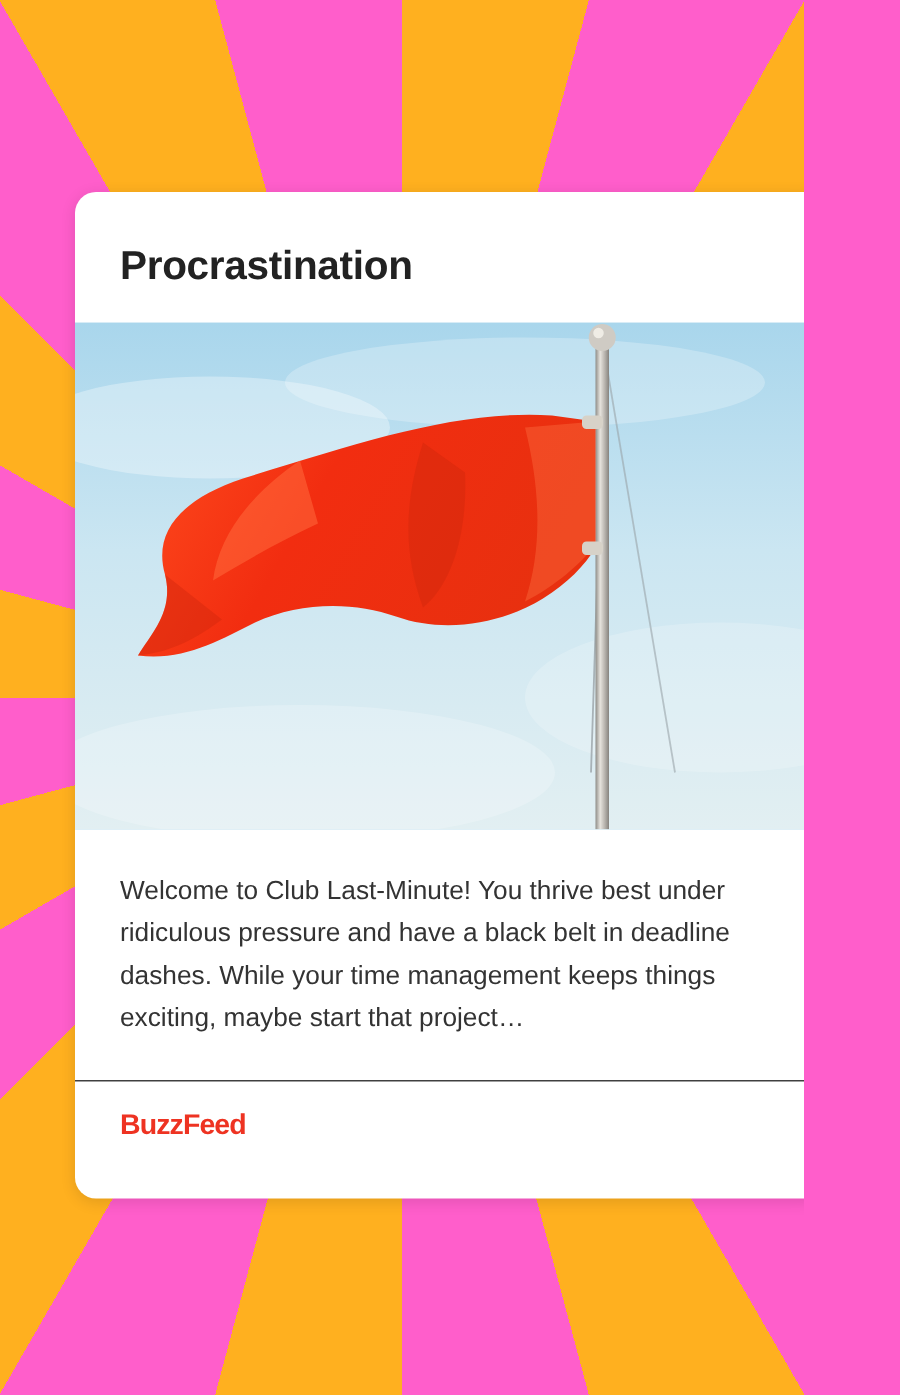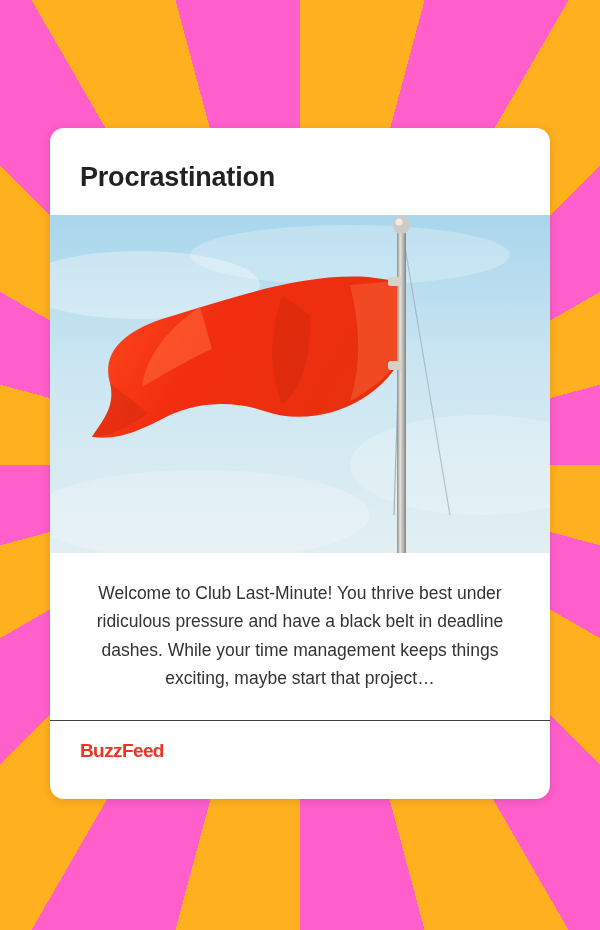--- a/index.html
+++ b/index.html
@@ -9,21 +9,21 @@
   body {
     width: 600px;
     height: 930px;
     overflow: hidden;
     font-family: "Liberation Sans", sans-serif;
     background: #ff5ecb;
   }
 
   .stage {
     position: relative;
-    width: 600px;
+    width: 536px;
     height: 930px;
     overflow: hidden;
     background: #701a75;
   }
 
   
   .sunburst {
     position: absolute;
     left: 50%;
     top: 50%;
@@ -71,21 +71,20 @@
     display: block;
   }
   .card-image svg {
     display: block;
     width: 100%;
     height: 100%;
   }
 
   .card-body {
     padding: 26px 30px 28px 30px;
-    text-align: center;
   }
   .card-text {
     margin: 0;
     font-size: 17.5px;
     line-height: 1.62;
     color: #333333;
   }
 
   .card-footer {
     display: flex;

